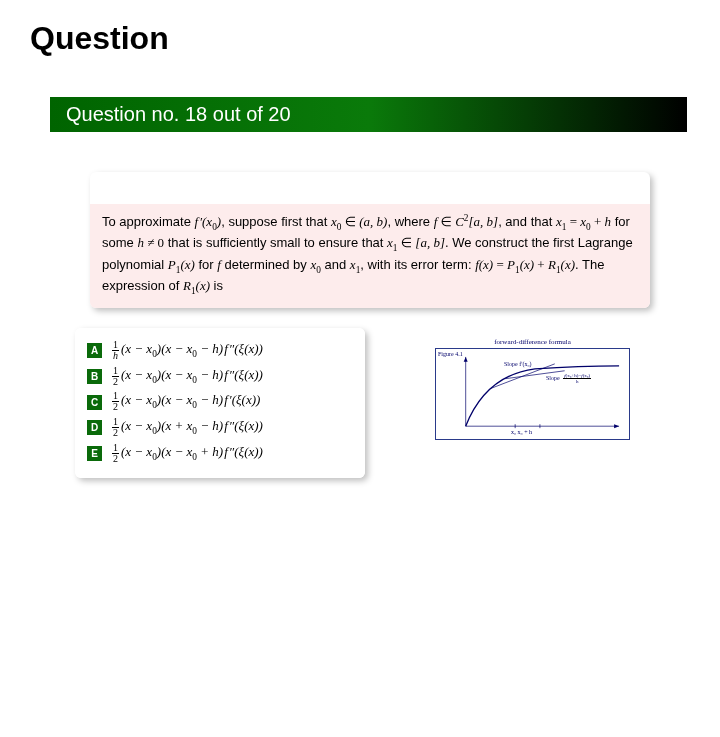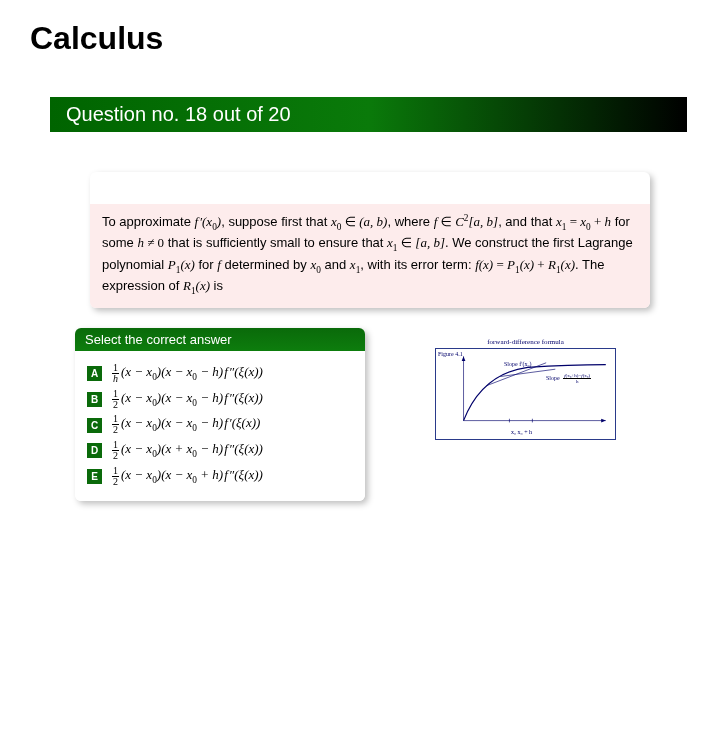--- a/index.html
+++ b/index.html
@@ -100,21 +100,21 @@
     line-height: 1;
     margin: 0 2px;
   }
   .frac .n { display:block; border-bottom:1px solid #000; padding:0 1px; }
   .frac .d { display:block; padding:0 1px; }
 
   
   .figwrap {
     margin-left: 70px;
     margin-top: 10px;
-    width: 181px;
+    width: 195px;
   }
   .figcap {
     font-size: 7px;
     color: #00006a;
     text-align: center;
     margin-bottom: 2px;
     font-family: Georgia, serif;
   }
   .fig {
     border: 1px solid #2a3a8a;
@@ -130,21 +130,21 @@
     font-family: Georgia, serif;
   }
   .fig svg { position:absolute; inset:0; }
   .slope-lbl { position:absolute; font-size:6px; color:#00006a; font-family:Georgia,serif; }
 </style>
 </head>
 <body>
 
 <div class="page">
 
-  <div class="title">Calculus</div>
+  <div class="title">Question</div>
 
   <div class="qbar">Question no. 18 out of 20</div>
 
   <div class="card qcard">
     <div class="card-body">
       To approximate <span class="math">f ′(x<sub>0</sub>)</span>, suppose first that
       <span class="math">x<sub>0</sub> <span class="upr">∈</span> (a, b)</span>, where
       <span class="math">f <span class="upr">∈</span> C<sup><span class="upr">2</span></sup>[a, b]</span>, and that
       <span class="math">x<sub>1</sub> <span class="upr">=</span> x<sub>0</sub> <span class="upr">+</span> h</span>
       for some <span class="math">h <span class="upr">≠ 0</span></span> that is sufficiently small to ensure that
@@ -152,21 +152,20 @@
       <span class="math">P<sub>1</sub>(x)</span> for <span class="math">f</span> determined by
       <span class="math">x<sub>0</sub></span> and <span class="math">x<sub>1</sub></span>, with its error term:
       <span class="math">f(x) <span class="upr">=</span> P<sub>1</sub>(x) <span class="upr">+</span> R<sub>1</sub>(x)</span>.
       The expression of <span class="math">R<sub>1</sub>(x)</span> is
     </div>
   </div>
 
   <div class="row">
 
     <div class="card acard">
-      <div class="card-header">Select the correct answer</div>
       <div class="card-body">
 
         <div class="ans-line">
           <span class="letter">A</span>
           <span class="math">
             <span class="frac"><span class="n">1</span><span class="d"><i>h</i></span></span>(x − x<sub>0</sub>)(x − x<sub>0</sub> − h) f ″(ξ(x))
           </span>
         </div>
 
         <div class="ans-line">

